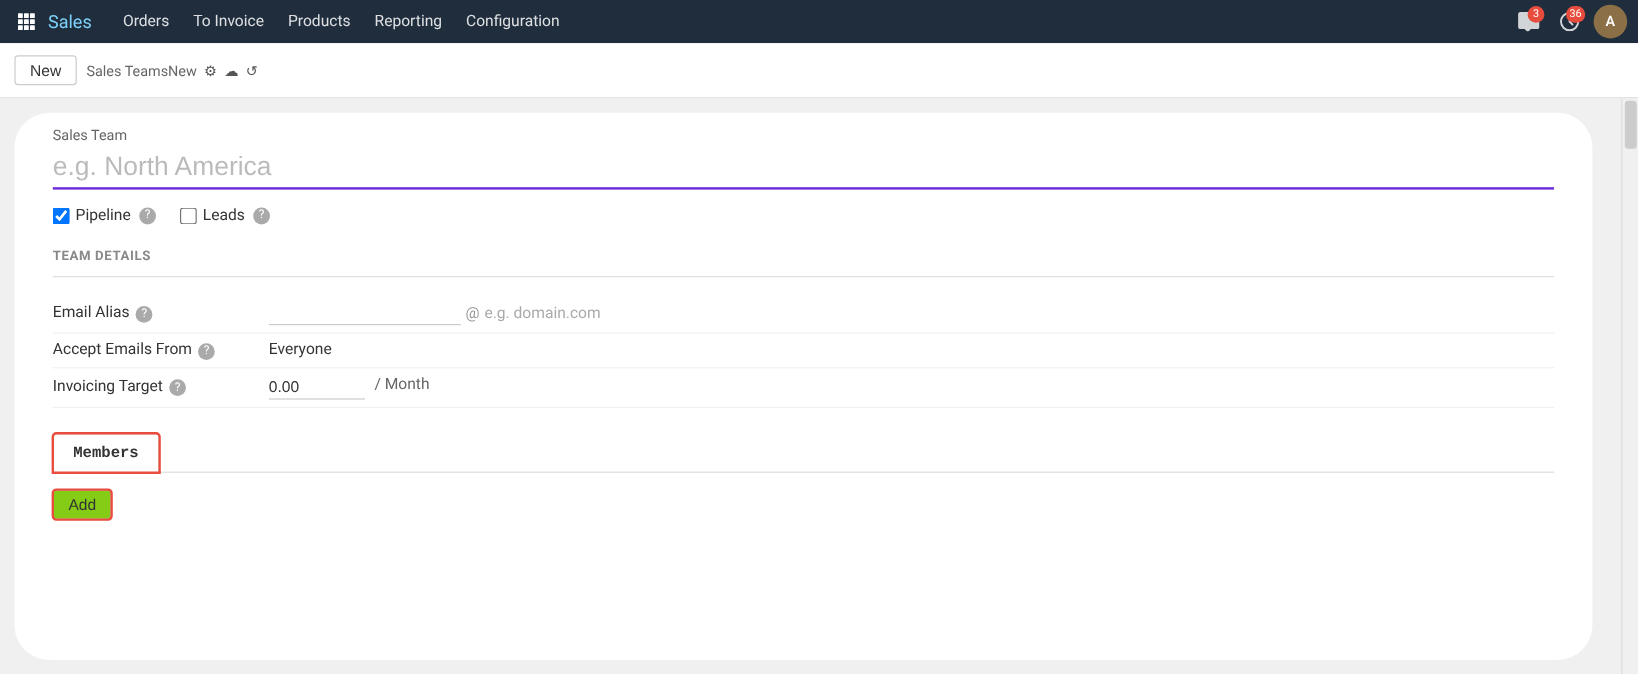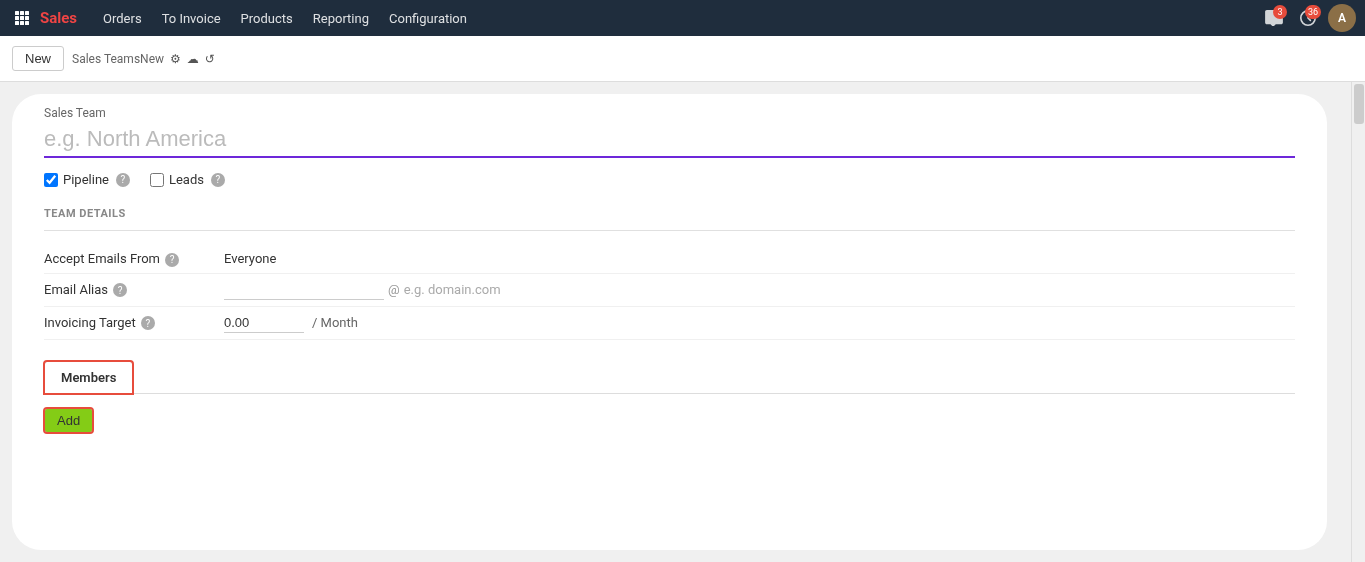--- a/index.html
+++ b/index.html
@@ -15,22 +15,22 @@
       color: #fff;
     }
     .top-nav .app-grid {
       width: 28px; height: 28px;
       display: flex; align-items: center; justify-content: center;
       margin-right: 4px;
       cursor: pointer;
     }
     .top-nav .app-name {
       font-size: 15px;
-      font-weight: 700;
-      color: #ef4444;
+      font-weight: 400;
+      color: #7dd3fc;
       margin-right: 16px;
       cursor: pointer;
     }
     .top-nav .nav-item {
       color: rgba(255,255,255,0.85);
       font-size: 13px;
       padding: 0 10px;
       height: 52px;
       display: flex; align-items: center;
       cursor: pointer;
@@ -243,21 +243,21 @@
       background: transparent;
     }
     .at-sign { color: #999; font-size: 13px; }
     .domain-placeholder {
       color: #aaa;
       font-size: 13px;
     }
 
     .invoicing-row {
       display: flex;
-      align-items: center;
+      align-items: flex-start;
       gap: 8px;
     }
     .invoicing-input {
       border: none;
       border-bottom: 1px solid #ccc;
       outline: none;
       font-size: 13px;
       color: #333;
       padding: 2px 0;
       width: 80px;
@@ -285,20 +285,21 @@
       position: relative;
       top: 1px;
     }
     .tab-item.active {
       border: 1px solid #ddd;
       border-bottom: 1px solid #fff;
       background: #fff;
       font-weight: 600;
       outline: 2px solid #e74c3c;
       outline-offset: -1px;
+      font-family: Liberation Mono, monospace;
     }
 
     
     .btn-add {
       display: inline-flex;
       align-items: center;
       border: 1px solid #ccc;
       background: #84cc16;
       padding: 4px 12px;
       border-radius: 3px;
@@ -392,44 +393,44 @@
 
     
     <div class="section-title">TEAM DETAILS</div>
     <hr class="section-divider">
 
     
 
     
     <div class="form-row">
       <div class="form-row-label">
-        <span>Accept Emails From</span>
-        <span class="help-icon">?</span>
-      </div>
-      <div class="form-row-value">Everyone</div>
-    </div>
-
-    
-    <div class="form-row">
-      <div class="form-row-label">
         <span>Email Alias</span>
         <span class="help-icon">?</span>
       </div>
       <div class="form-row-value">
         <div class="email-alias-row">
           <input class="email-alias-input" type="text" style="">
           <span class="at-sign">@</span>
           <span class="domain-placeholder">e.g. domain.com</span>
         </div>
       </div>
     </div>
 
     
     <div class="form-row">
       <div class="form-row-label">
+        <span>Accept Emails From</span>
+        <span class="help-icon">?</span>
+      </div>
+      <div class="form-row-value">Everyone</div>
+    </div>
+
+    
+    <div class="form-row">
+      <div class="form-row-label">
         <span>Invoicing Target</span>
         <span class="help-icon">?</span>
       </div>
       <div class="form-row-value">
         <div class="invoicing-row">
           <input class="invoicing-input" type="text" value="0.00" style="">
           <span class="per-month">/ Month</span>
         </div>
       </div>
     </div>

